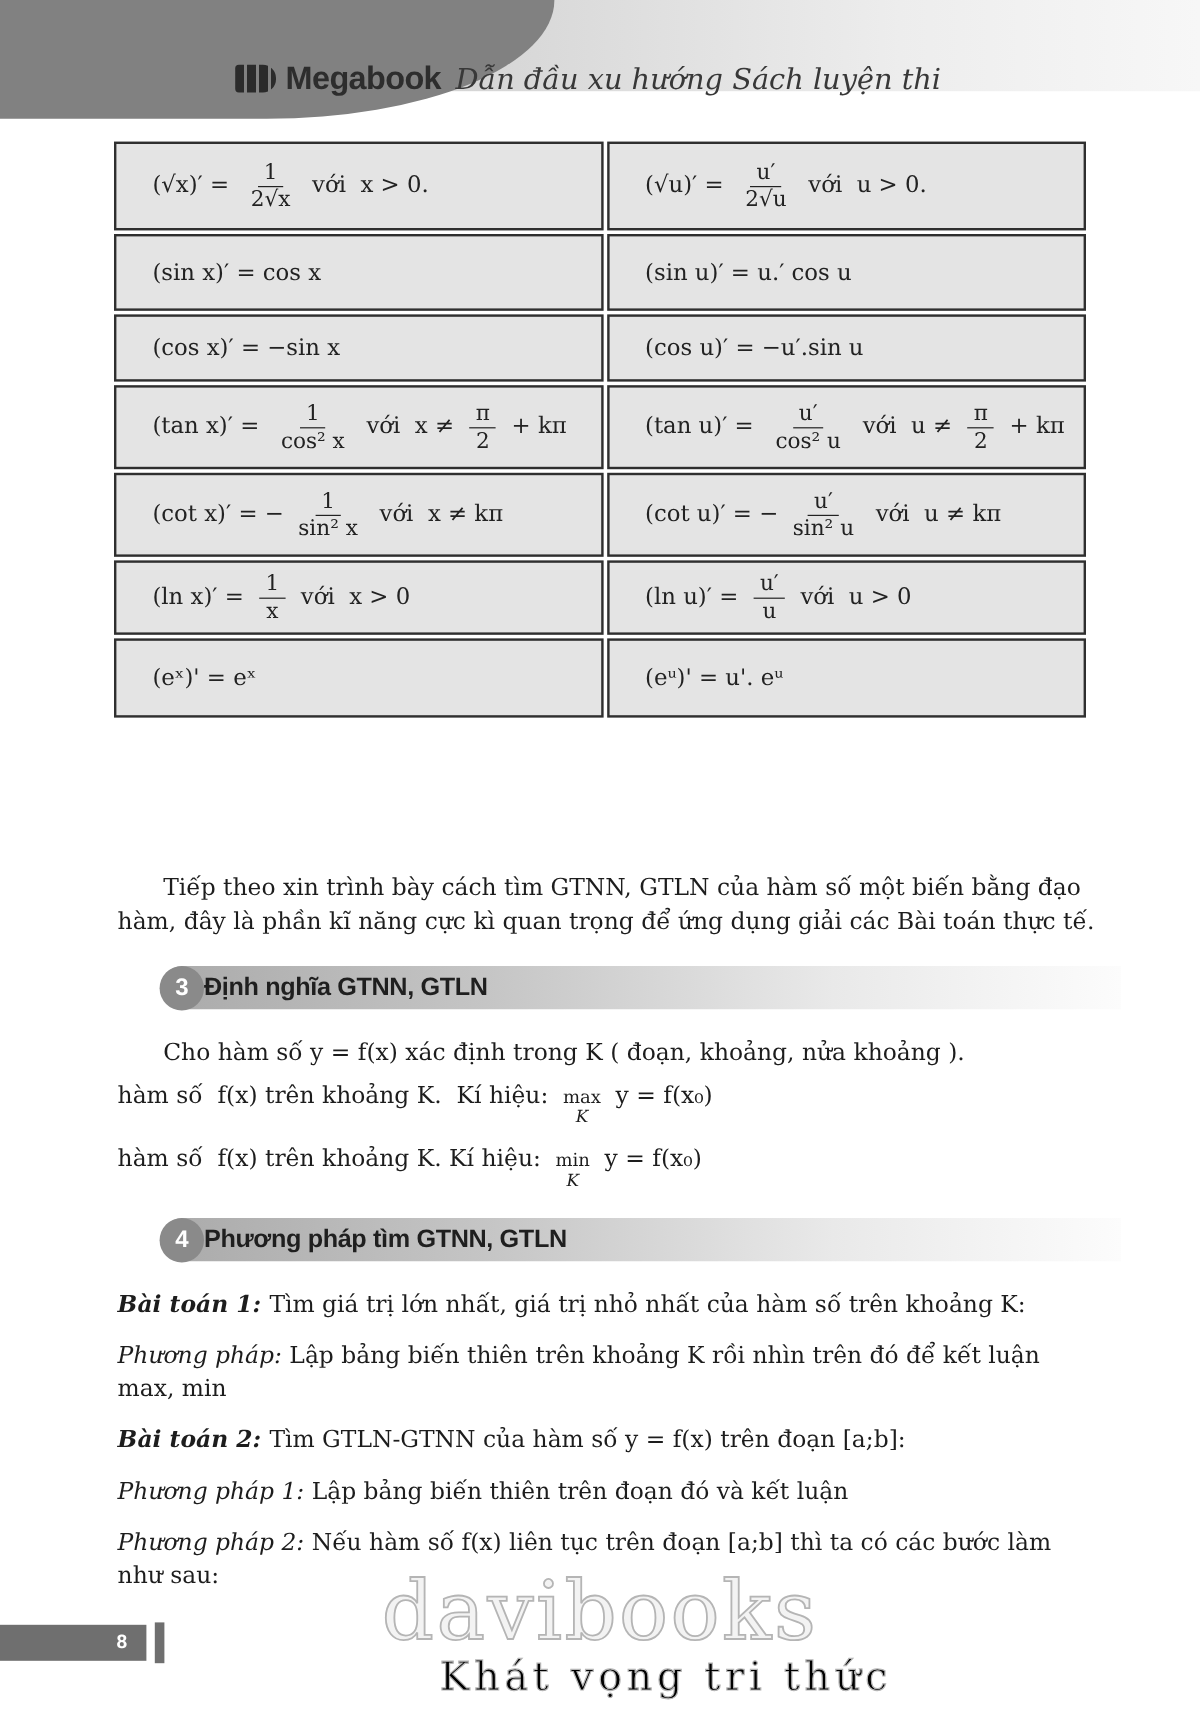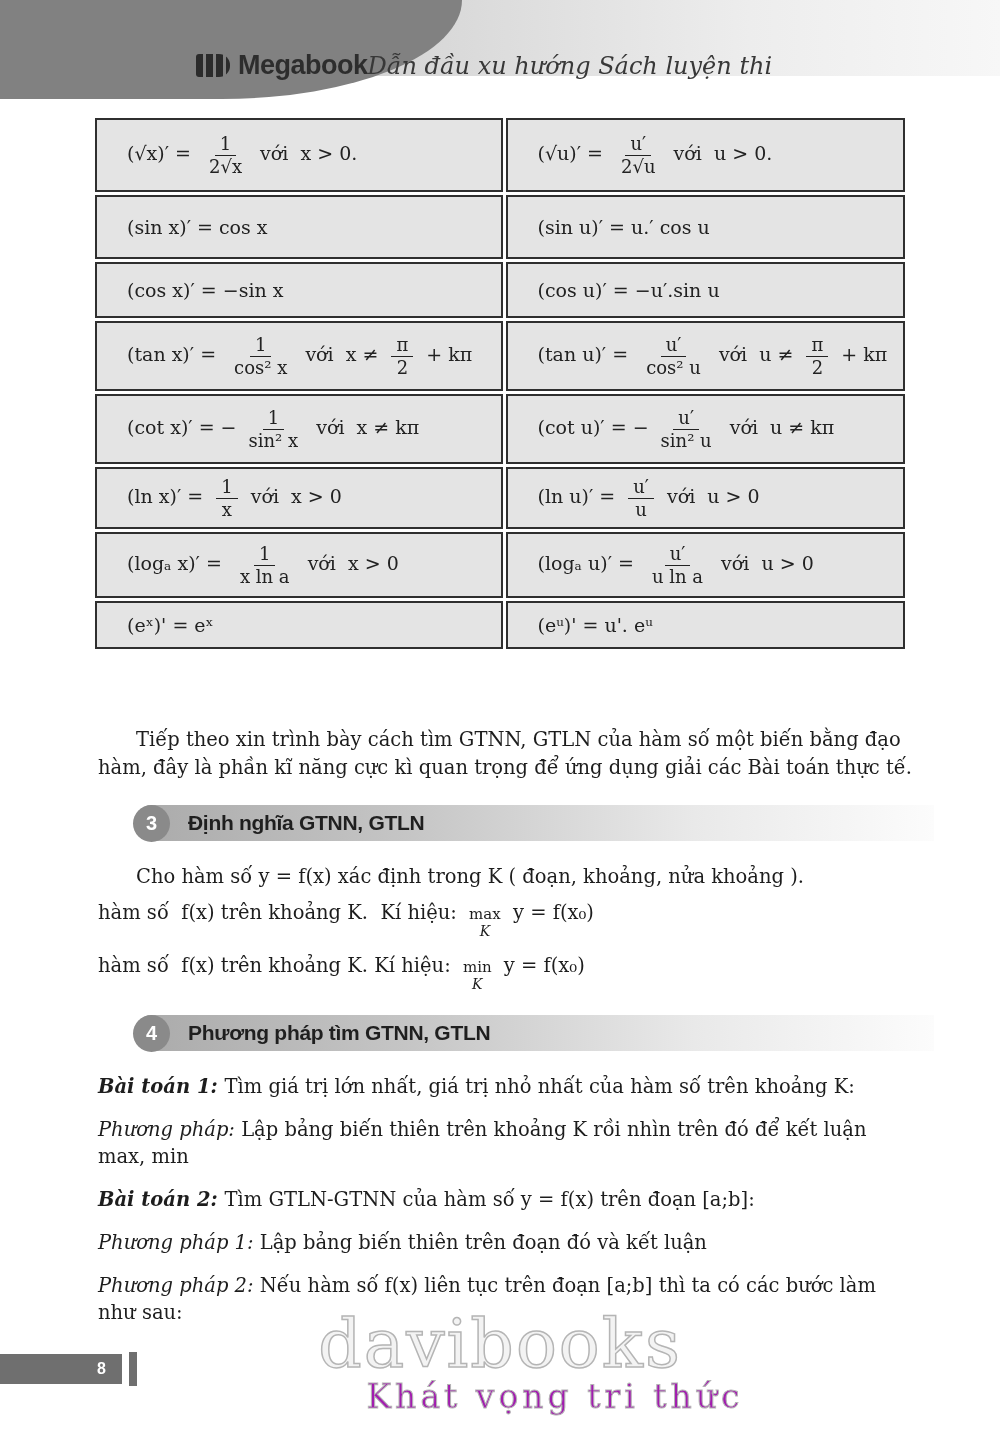--- a/index.html
+++ b/index.html
@@ -11,21 +11,21 @@
   
   .header{position:absolute;top:0;left:0;width:1000px;height:76px;
     background:linear-gradient(90deg,#c3c3c3 0%,#d6d6d6 40%,#ededed 75%,#f7f7f7 100%);}
   .header-corner{position:absolute;top:0;left:0;width:462px;height:99px;
     background:#818181;border-bottom-right-radius:240px 99px;}
   .logo-row{position:absolute;top:50px;left:196px;display:flex;align-items:center;z-index:2;}
   .logo-icon{width:34px;height:23px;margin-right:8px;border-radius:3px 11px 11px 3px;
     background:repeating-linear-gradient(90deg,#2b2b2b 0 7px,rgba(0,0,0,0) 7px 10px);}
   .logo-text{font-family:"Liberation Sans","DejaVu Sans",sans-serif;font-weight:bold;
     font-size:27px;color:#2d2d2d;letter-spacing:-0.5px;}
-  .tagline{font-style:italic;font-size:24px;color:#383838;margin-left:0;}
+  .tagline{font-style:italic;font-size:24px;color:#383838;margin-left:12px;}
   
   .ftable{position:absolute;top:115px;left:92px;width:816px;
     border-collapse:separate;border-spacing:3px;}
   .ftable td{border:2px solid #2f2f2f;background:#e4e4e4;vertical-align:middle;
     padding:0 8px 0 30px;font-size:19px;color:#222;}
   .ftable td.left{width:50.5%;}
   .ftable tr:nth-child(1) td{height:70px;}
   .ftable tr:nth-child(2) td{height:60px;}
   .ftable tr:nth-child(3) td{height:52px;}
   .ftable tr:nth-child(4) td{height:66px;}
@@ -44,39 +44,39 @@
   .para{margin:0 0 10px 0;}
   .indent{text-indent:38px;}
   .section-bar{position:relative;display:flex;align-items:center;height:36px;width:800px;
     margin:24px 0 22px 36px;border-radius:18px 0 0 18px;
     background:linear-gradient(90deg,#aaaaaa 0%,#c6c6c6 35%,#e9e9e9 70%,#fcfcfc 100%);}
   .badge{width:37px;height:37px;border-radius:50%;background:#8a8a8a;flex:0 0 37px;
     display:flex;align-items:center;justify-content:center;
     font-family:"Liberation Sans","DejaVu Sans",sans-serif;font-weight:bold;
     font-size:20px;color:#ffffff;margin-left:-1px;}
   .section-title{font-family:"Liberation Sans","DejaVu Sans",sans-serif;font-weight:bold;
-    font-size:21px;color:#1f1f1f;padding-left:18px;letter-spacing:-0.3px;}
+    font-size:21px;color:#1f1f1f;letter-spacing:-0.3px;}
   .defline{margin:0 0 8px 0;}
   .hangline{margin:0 0 14px 0;display:flex;align-items:baseline;flex-wrap:wrap;}
   .uop{display:inline-flex;flex-direction:column;align-items:center;
     vertical-align:-18px;line-height:1;margin:0 6px;}
   .uop .op{font-size:15px;}
   .uop .under{font-size:14px;font-style:italic;margin-top:2px;}
   .method-item{margin:0 0 15px 0;}
   .lead-bt{font-weight:bold;font-style:italic;}
   .lead-pp{font-style:italic;}
   
   .page-band{position:absolute;left:0;top:1354px;width:122px;height:30px;background:#6f6f6f;
     display:flex;align-items:center;justify-content:flex-end;padding-right:16px;box-sizing:border-box;
     color:#fff;font-family:"Liberation Sans","DejaVu Sans",sans-serif;font-weight:bold;font-size:16px;}
   .page-band-accent{position:absolute;left:129px;top:1352px;width:8px;height:34px;background:#6f6f6f;}
   .watermark{position:absolute;left:0;top:1312px;width:1000px;text-align:center;pointer-events:none;}
   .wm1{font-size:68px;line-height:0.95;color:#f3f3f3;
     -webkit-text-stroke:1.5px #b5b5b5;letter-spacing:2px;}
-  .wm2{font-size:33px;margin-top:0px;color:#a21caf;
+  .wm2{font-size:33px;margin-top:0px;color:#000000;
     -webkit-text-stroke:1px #b5b5b5;letter-spacing:4px;margin-left:110px;}
 </style>
 </head>
 <body>
 
 <div class="header">
   <div class="header-corner"></div>
   <div class="logo-row">
     <span class="logo-icon"></span>
     <span class="logo-text">Megabook</span>
@@ -131,30 +131,20 @@
           </span><span class="fpart"> với  u ≠ kπ</span></td>
   </tr>
   <tr>
     <td class="left"><span class="fpart">(ln x)′ = </span><span class="frac">
             <span class="num">1</span>
             <span class="den">x</span>
           </span><span class="fpart"> với  x &gt; 0</span></td>
     <td><span class="fpart">(ln u)′ = </span><span class="frac">
             <span class="num">u′</span>
             <span class="den">u</span>
-          </span><span class="fpart"> với  u &gt; 0</span></td>
-  </tr>
-  <tr>
-    <td class="left"><span class="fpart">(logₐ x)′ = </span><span class="frac">
-            <span class="num">1</span>
-            <span class="den">x ln a</span>
-          </span><span class="fpart"> với  x &gt; 0</span></td>
-    <td><span class="fpart">(logₐ u)′ = </span><span class="frac">
-            <span class="num">u′</span>
-            <span class="den">u ln a</span>
           </span><span class="fpart"> với  u &gt; 0</span></td>
   </tr>
   <tr>
     <td class="left"><span class="fpart">(eˣ)' = eˣ</span></td>
     <td><span class="fpart">(eᵘ)' = u'. eᵘ</span></td>
   </tr>
   </tbody>
 </table>
 
 <div class="content">

